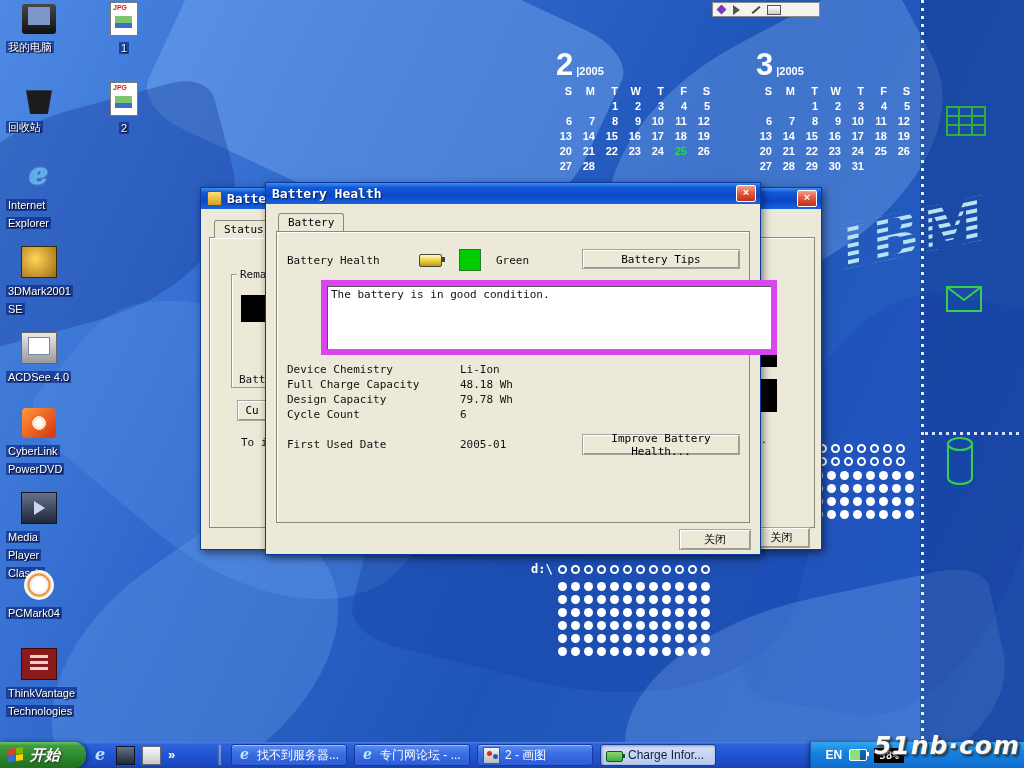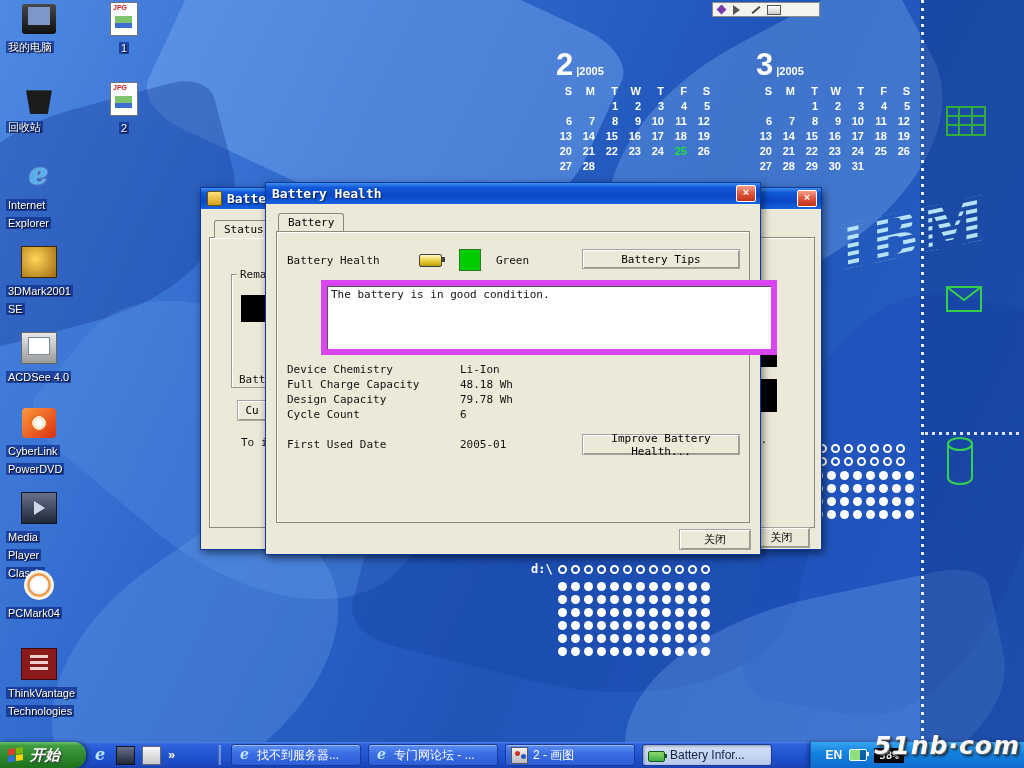--- a/index.html
+++ b/index.html
@@ -124,21 +124,21 @@
   .start-label{font:bold italic 15px "Liberation Sans",sans-serif;color:#fff;text-shadow:1px 1px 2px #333;}
   .sep{width:2px;height:20px;margin:0 4px;background:rgba(255,255,255,.35);border-left:1px solid rgba(0,0,0,.25);}
   #ql{display:flex;align-items:center;gap:7px;padding:0 6px;min-width:116px;}
   .qli{width:17px;height:17px;position:relative;cursor:pointer;}
   .qli-ie::before{content:"e";font:italic bold 16px "DejaVu Serif",serif;color:#bfe6ff;position:absolute;left:3px;top:-2px;}
   .qli-mpc{background:linear-gradient(#66708a,#202838);border:1px solid #101520;}
   .qli-desk{background:linear-gradient(#f8f8f8,#c8c8c8);border:1px solid #667;}
   .qli-chev{color:#fff;font:bold 13px "Liberation Sans",sans-serif;width:auto;}
   .qli-chev::before{content:"»";}
   #tasks{display:flex;gap:7px;margin-left:6px;}
-  .taskbtn{width:130px;height:22px;box-sizing:border-box;border-radius:3px;cursor:pointer;
+  .taskbtn{width:116px;height:22px;box-sizing:border-box;border-radius:3px;cursor:pointer;
     background:linear-gradient(#5b8ef2,#3a6ce2 45%,#2e5ed6);border:1px solid #1a3a9a;
     box-shadow:inset 0 1px 0 rgba(255,255,255,.4);display:flex;align-items:center;gap:5px;padding:0 5px;
     color:#fff;font-size:12px;white-space:nowrap;overflow:hidden;}
   .taskbtn.active{background:linear-gradient(#d7e2f8,#b7c9ee);color:#10203f;
     box-shadow:inset 1px 1px 3px rgba(0,0,0,.35);}
   .tic{width:15px;height:15px;flex:none;position:relative;}
   .tic-ie::before{content:"e";font:italic bold 14px "DejaVu Serif",serif;color:#bfe6ff;position:absolute;left:3px;top:-2px;}
   .tic-paint{background:linear-gradient(#f2f2f2,#bbb);border:1px solid #556;}
   .tic-paint::after{content:"";position:absolute;left:3px;top:3px;width:5px;height:5px;border-radius:50%;background:#d03020;box-shadow:6px 3px 0 #2858c8;}
   .tic-battery{background:linear-gradient(#8fd86a,#3fae4a);border:1px solid #0f5a18;border-radius:2px;height:9px;margin-top:3px;}
@@ -535,21 +535,21 @@
         <div class="taskbtn">
           <span class="tic tic-ie"></span>
           <span>专门网论坛 - ...</span>
         </div>
         <div class="taskbtn">
           <span class="tic tic-paint"></span>
           <span>2 - 画图</span>
         </div>
         <div class="taskbtn active">
           <span class="tic tic-battery"></span>
-          <span>Battery Infor...</span>
+          <span>Charge Infor...</span>
         </div>
       </div>
     <div id="tray">
       <span class="tray-lang">EN</span>
       <span class="tray-batt"></span>
       <span class="tray-pct">58%</span>
     </div>
     <div id="watermark">51nb·com</div>
   </div>
 

